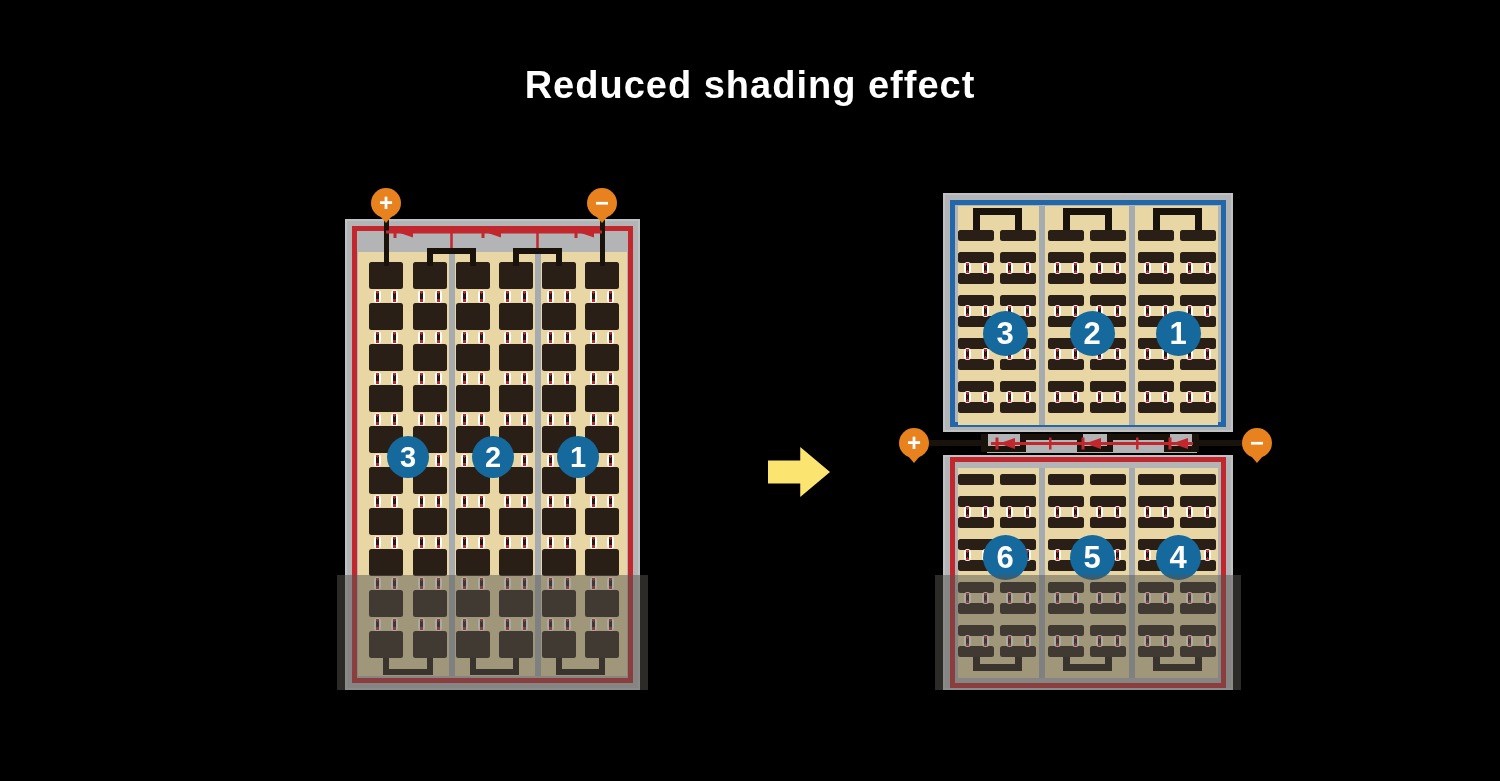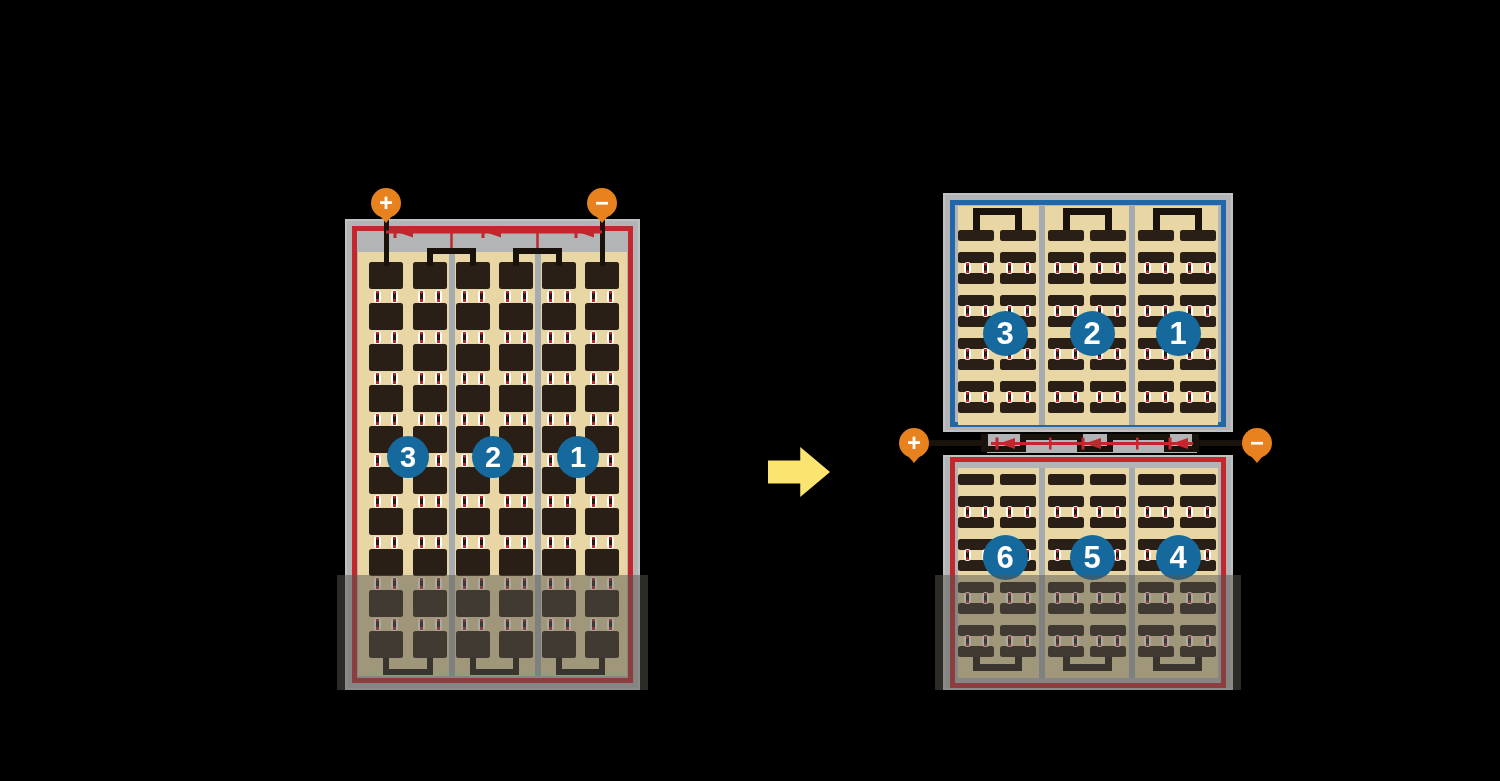--- a/index.html
+++ b/index.html
@@ -31,20 +31,21 @@
   .arrow{position:absolute;background:var(--arrow_yellow);
          clip-path:polygon(0 27%,52% 27%,52% 0,100% 50%,52% 100%,52% 73%,0 73%);}
   .jgray{position:absolute;background:var(--frame_gray);}
   svg{position:absolute;overflow:visible;}
 </style>
 </head>
 <body>
 
 <div class="stage">
 
+  <div class="title">Reduced shading effect</div>
 
   <div class="panel" style="left:345px;top:219px;width:295px;height:471px;">
     <div class="borderRect" style="left:7px;top:7px;width:271px;height:447px;"></div>
     <div class="interior" style="left:13px;top:33px;width:269px;height:424px;">
         <div class="sep" style="position: absolute; left: 91px; top: 0px; width: 6px; height: 424px;"></div>
         <div class="sep" style="position: absolute; left: 177px; top: 0px; width: 6px; height: 424px;"></div>
         <div class="cell" style="position: absolute; left: 11px; top: 10px; width: 34px; height: 27px;"></div>
         <div class="cell" style="position: absolute; left: 11px; top: 51px; width: 34px; height: 27px;"></div>
         <div class="cell" style="position: absolute; left: 11px; top: 92px; width: 34px; height: 27px;"></div>
         <div class="cell" style="position: absolute; left: 11px; top: 133px; width: 34px; height: 27px;"></div>

